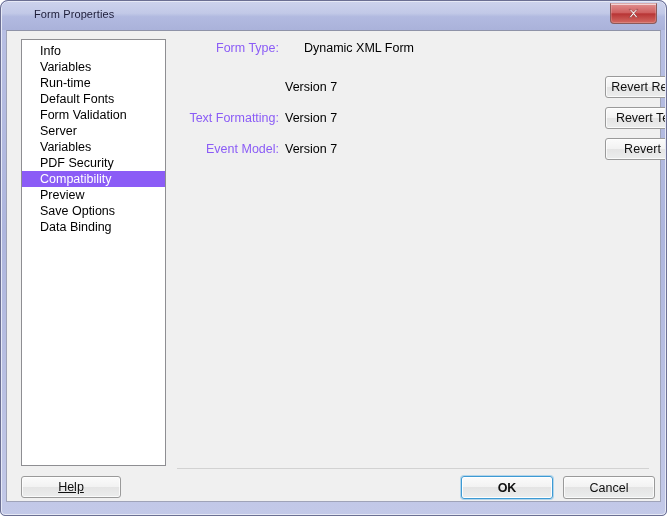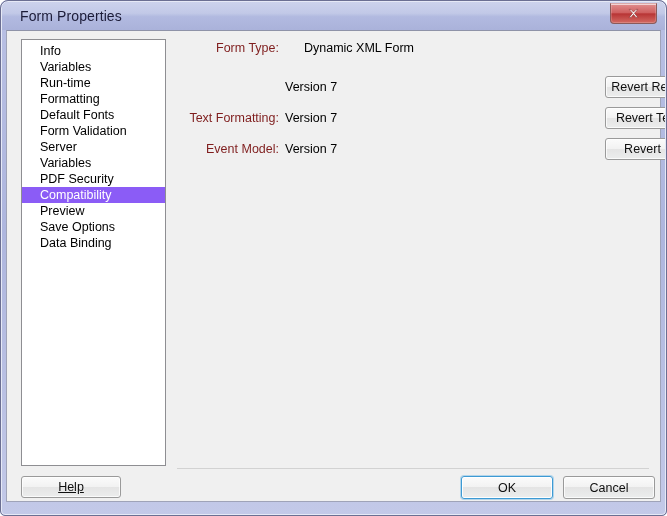--- a/index.html
+++ b/index.html
@@ -50,23 +50,23 @@
     left: 2px; top: 2px;
     width: 663px;
     height: 28px;
     border-radius: 6px 6px 0 0;
     background: linear-gradient(180deg,
         #ccd2ec 0%, #c2c9e7 40%, #b2bae0 52%, #aab2da 100%);
     overflow: hidden;
   }
   #title-text {
     position: absolute;
-    left: 18px;
+    left: 32px;
     top: 6px;
-    font-size: 14px;
+    font-size: 11px;
     color: #1c1c38;
     white-space: nowrap;
     letter-spacing: 0.1px;
   }
   #title-watermark {
     position: absolute;
     left: 478px;
     top: 9px;
     width: 100px;
     height: 10px;
@@ -147,21 +147,21 @@
     right: 0;
     top: 0;
     bottom: 0;
   }
   .field-label {
     position: absolute;
     width: 104px;
     text-align: right;
     font-size: 12.5px;
     line-height: 18px;
-    color: #7f1d1d;
+    color: #8b5cf6;
     white-space: nowrap;
   }
   .field-value {
     position: absolute;
     left: 110px;
     font-size: 12.5px;
     line-height: 18px;
     color: #000000;
     white-space: nowrap;
   }
@@ -214,20 +214,21 @@
     width: 100px;
     height: 22px;
     text-decoration: underline;
   }
   #ok-button {
     position: absolute;
     left: 454px;
     top: 445px;
     width: 92px;
     height: 23px;
+    font-weight: bold;
   }
   #cancel-button {
     position: absolute;
     left: 556px;
     top: 445px;
     width: 92px;
     height: 23px;
   }
 </style>
 </head>
@@ -244,21 +245,20 @@
       </svg>
     </div>
   </div>
 
   <div id="client-area">
 
     <div id="category-list">
         <div class="list-item">Info</div>
         <div class="list-item">Variables</div>
         <div class="list-item">Run-time</div>
-        <div class="list-item">Formatting</div>
         <div class="list-item">Default Fonts</div>
         <div class="list-item">Form Validation</div>
         <div class="list-item">Server</div>
         <div class="list-item">Variables</div>
         <div class="list-item">PDF Security</div>
         <div class="list-item selected">Compatibility</div>
         <div class="list-item">Preview</div>
         <div class="list-item">Save Options</div>
         <div class="list-item">Data Binding</div>
       </div>

